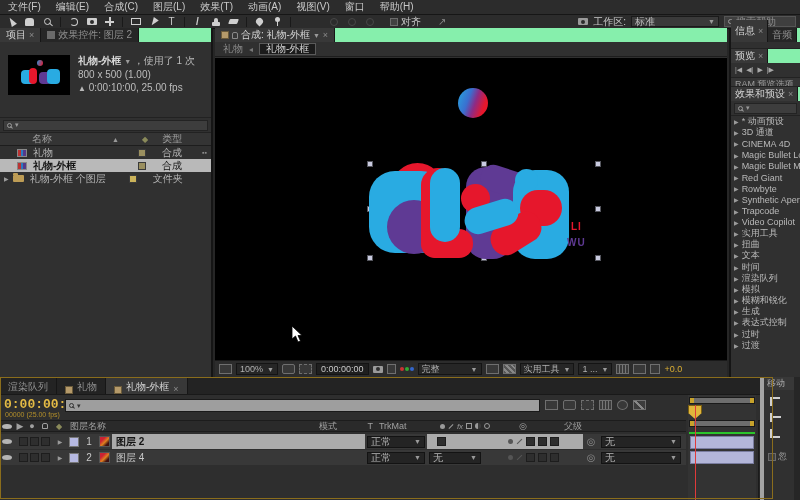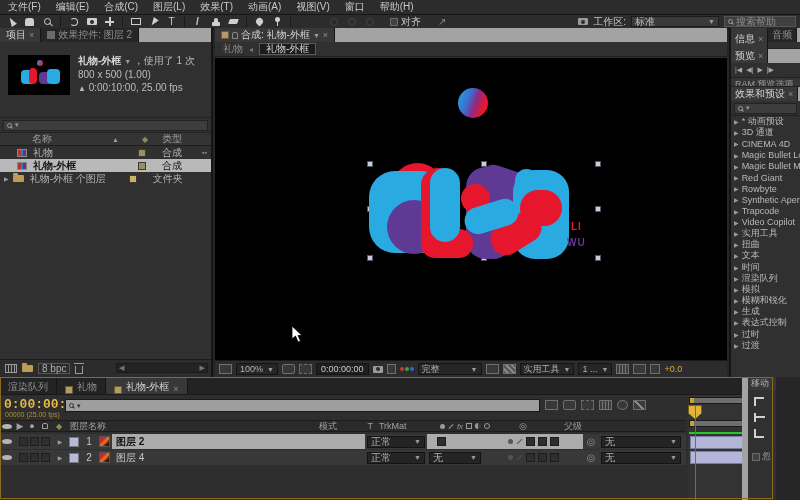--- a/index.html
+++ b/index.html
@@ -34,21 +34,21 @@
   .i-roto{width:7px;height:7px;background:#cfcfcf;border-radius:50% 50% 50% 0;transform:rotate(-45deg)}
   .i-pin{width:5px;height:5px;background:#cfcfcf;border-radius:50%;position:relative;margin-top:-4px}
   .i-pin::after{content:"";position:absolute;top:4px;left:2px;width:1px;height:5px;background:#cfcfcf}
   .dimdot{width:8px;height:8px;border-radius:50%;border:1px solid #474747}
   .cbx{width:8px;height:8px;background:#414141;border:1px solid #6b6b6b;display:inline-block}
   .wsbox{height:11px;background:#3a3a3a;border:1px solid #1a1a1a;display:flex;align-items:center;gap:4px;padding:0 3px;color:#bdbdbd}
   .srchbox{height:11px;background:#3f3f3f;border:1px solid #555;display:flex;align-items:center;gap:3px;padding:0 3px;color:#8f8f8f;width:72px}
   .i-smag{width:5px;height:5px;border:1px solid #9a9a9a;border-radius:50%;position:relative;flex:none}
   .i-smag::after{content:"";position:absolute;width:3px;height:1px;background:#9a9a9a;right:-2px;bottom:-1px;transform:rotate(40deg)}
   
-  .tabrow{display:flex;align-items:flex-start;background:#a3a3a3;height:14px;font-size:10px}
+  .tabrow{display:flex;align-items:flex-end;background:#86efac;height:14px;font-size:10px}
   .tab{display:flex;align-items:center;gap:3px;padding:0 6px;color:#8f8f8f;background:#262626;border-right:1px solid #161616;white-space:nowrap}
   .tab.on{background:#383838;color:#d4d4d4}
   .x{color:#8a8a8a;font-size:9px}
   .caret{font-size:7px;color:#9a9a9a}
   
   .lpanel{position:absolute;left:0;top:28px;width:213px;height:349px;background:#303030;border-right:2px solid #151515}
   .pinfo{position:relative;height:76px;border-bottom:1px solid #222}
   .pthumb{position:absolute;left:8px;top:13px;width:62px;height:40px;background:#000;border:1px solid #000}
   .ptxt{position:absolute;left:78px;top:12px;line-height:13px;white-space:nowrap}
   .ptxt .nm{color:#dadada;font-weight:bold}
@@ -121,21 +121,21 @@
   .navbar,.wabar{position:absolute;left:1px;width:66px;height:7px;background:#6e6e6e;border:1px solid #1a1a1a}
   .navbar::before,.navbar::after,.wabar::before,.wabar::after{content:"";position:absolute;top:0;width:4px;height:100%;background:#c7a22c}
   .navbar::before,.wabar::before{left:0}.navbar::after,.wabar::after{right:0}
   .cti-head{position:absolute;left:0;top:10px;width:14px;height:14px;background:#e0b53c;clip-path:polygon(0 0,100% 0,100% 55%,50% 100%,0 55%);border:1px solid #7a5f10}
   .greenline{position:absolute;left:1px;top:37px;width:66px;height:2px;background:#2bc42b}
   .gbar{position:absolute;left:2px;width:64px;height:13px;background:#b3b6d9;border:1px solid #7a7da0}
   .ctiline{position:absolute;left:7px;top:10px;width:1px;height:95px;background:#e03a3a}
   .vscroll{position:absolute;left:758px;top:25px;width:13px;height:80px;background:#262626;border:1px solid #1b1b1b}
   .vthumb{position:absolute;left:1px;top:2px;width:9px;height:22px;background:#4a4a4a;border:1px solid #222}
   
-  .mpanel{position:absolute;left:742px;top:377px;width:34px;height:123px;background:#303030;border-left:6px solid #a3a3a3}
+  .mpanel{position:absolute;left:760px;top:377px;width:34px;height:123px;background:#303030;border-left:4px solid #a3a3a3}
   .mtitle{height:13px;background:#383838;color:#b5b5b5;font-size:9px;padding-left:3px;overflow:hidden;white-space:nowrap;display:flex;align-items:center}
   .br{display:block;margin:7px auto 0 6px}
   .br1{width:10px;height:9px;border-left:2px solid #d0d0d0;border-top:2px solid #d0d0d0}
   .br2{width:10px;height:9px;border-left:2px solid #d0d0d0;position:relative}
   .br2::after{content:"";position:absolute;top:3px;left:0;width:9px;height:2px;background:#d0d0d0}
   .br3{width:10px;height:9px;border-left:2px solid #d0d0d0;border-bottom:2px solid #d0d0d0}
   .mchk{display:flex;align-items:center;gap:2px;margin:12px 0 0 4px;color:#9a9a9a;font-size:9px}
   .focusring{position:absolute;left:0;top:377px;width:773px;height:122px;border:1px solid #8a6d1c;pointer-events:none;z-index:60}
   .cursor-svg{position:absolute;z-index:90}
 </style>
@@ -290,30 +290,20 @@
       <span style="padding-left:16px">合成</span>
     </div>
     <div class="prow">
       <span class="ar" style="margin-left:4px">▶</span>
       <span class="cell" style="width:16px;margin-left:2px">
           <i class="i-folder"></i>
         </span>
       <span style="width:102px;padding-left:3px">礼物-外框 个图层</span>
       <span class="chip" style="background:#cbb35a"></span>
       <span style="padding-left:16px">文件夹</span>
-    </div>
-    <div class="pfoot">
-      <i class="i-film"></i>
-      <i class="i-folder"></i>
-      <span class="bpcbox">8 bpc</span>
-      <i class="i-trash"></i>
-      <span class="hscroll">
-        <span>◀</span>
-        <span>▶</span>
-      </span>
     </div>
   </div>
 
   <div class="cpanel">
     <div class="tabrow">
       <span class="tab on">
         <i class="sqt"></i>
         <i style="width:6px;height:7px;border:1px solid #8a8a8a;border-radius:2px 2px 0 0;display:inline-block"></i>
         <span>合成: 礼物-外框</span>
         <span class="caret">▼</span>

